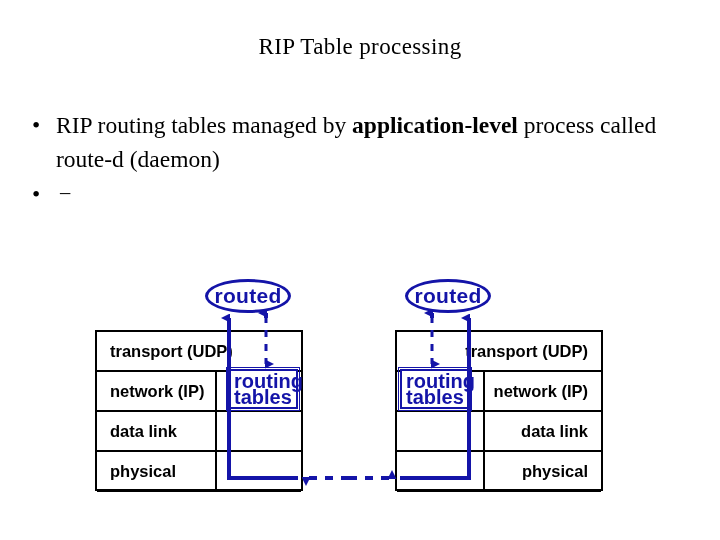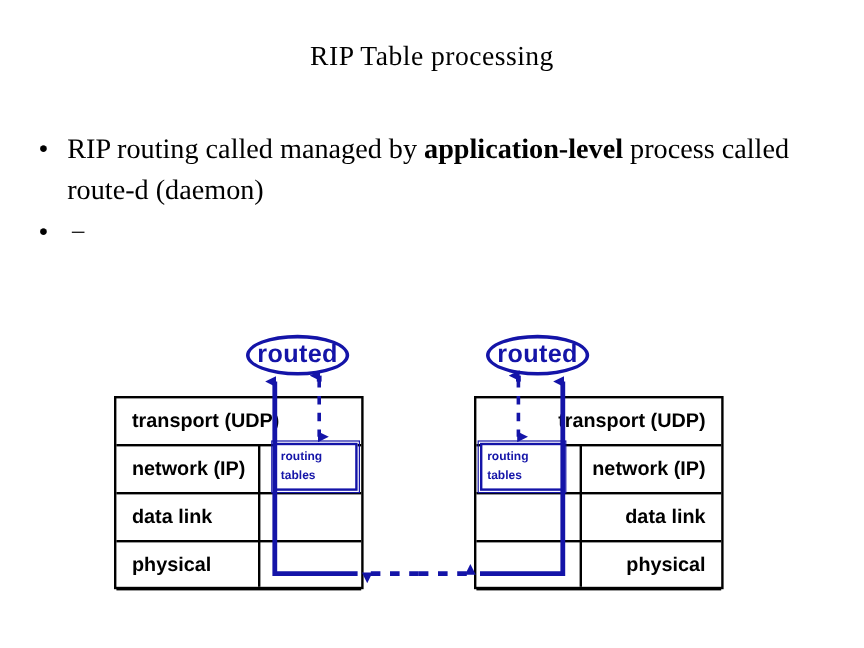--- a/index.html
+++ b/index.html
@@ -135,40 +135,40 @@
     border: 2px solid #1414A8;
     outline: 1px solid #1414A8;
     outline-offset: 1px;
     background: #ffffff;
     display: flex;
     flex-direction: column;
     align-items: center;
     justify-content: center;
     font-family: "Liberation Sans", "DejaVu Sans", sans-serif;
     font-weight: bold;
-    font-size: 10px;
+    font-size: 20px;
     line-height: 16px;
     color: #1414A8;
   }
   .rtbox span { display: block; width: 100%; text-align: left; padding-left: 4px; box-sizing: border-box; }
 
   #arrows { position: absolute; left: 0; top: 0; }
 </style>
 </head>
 <body>
 
 <div id="slide">
 
   <div id="title">RIP Table processing</div>
 
   <div id="body">
 
     <div class="bullet-l1">
       <span class="marker">•</span>
-      <span><span>RIP routing called managed by </span><span class="strong">application-level</span><span> process called route-d (daemon)</span></span>
+      <span><span>RIP routing tables managed by </span><span class="strong">application-level</span><span> process called route-d (daemon)</span></span>
     </div>
 
     <div class="bullet-l1">
       <span class="marker">•</span>
     </div>
 
     <div class="bullet-l2">
       <span class="marker">–</span>
     </div>
 

